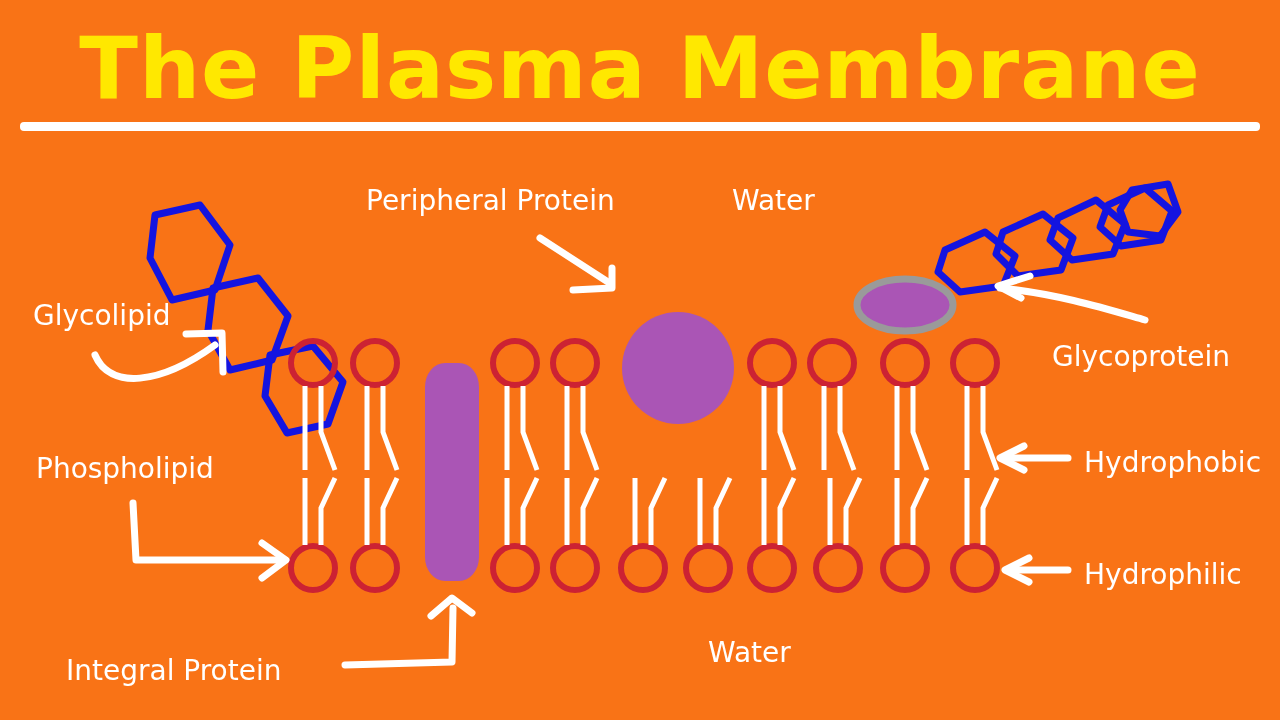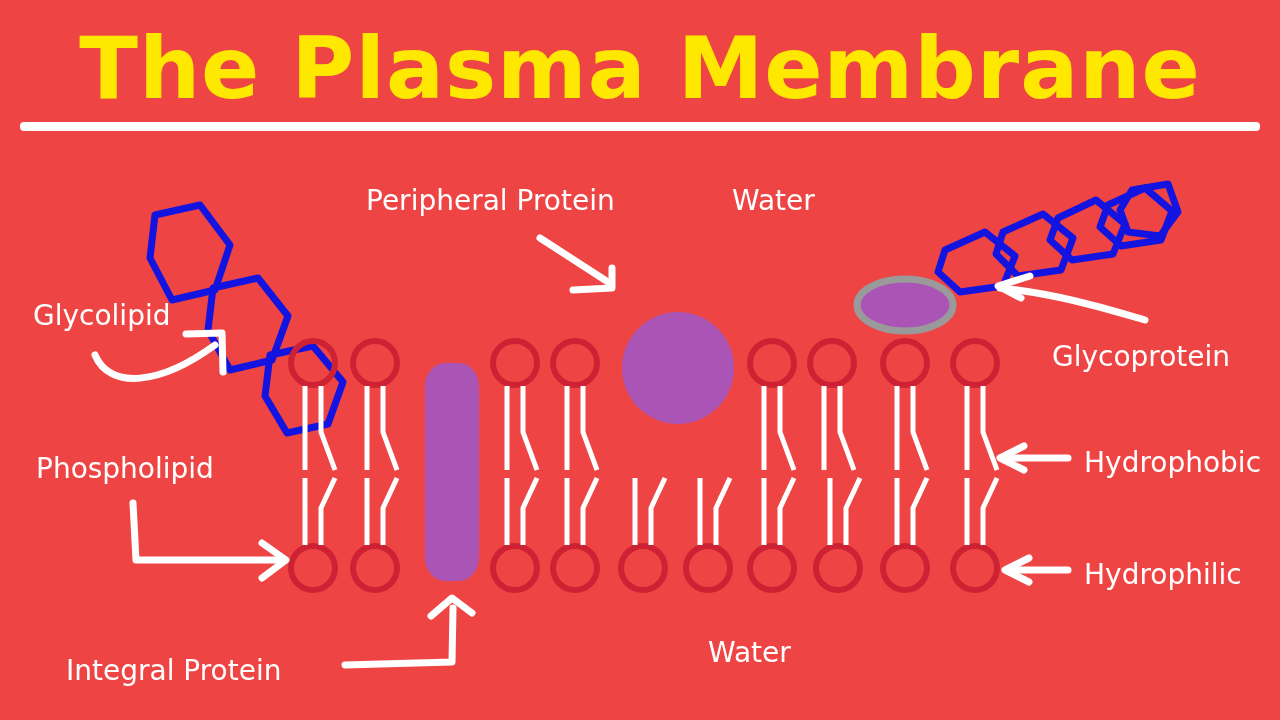--- a/index.html
+++ b/index.html
@@ -4,21 +4,21 @@
 <style>
   html, body {
     margin: 0;
     padding: 0;
     background: #000000;
   }
   #stage {
     position: relative;
     width: 1280px;
     height: 720px;
-    background: #ef4444;
+    background: #f97316;
     overflow: hidden;
     font-family: "DejaVu Sans", sans-serif;
   }
   #diagram-svg {
     position: absolute;
     top: 0;
     left: 0;
     width: 1280px;
     height: 720px;
     display: block;

